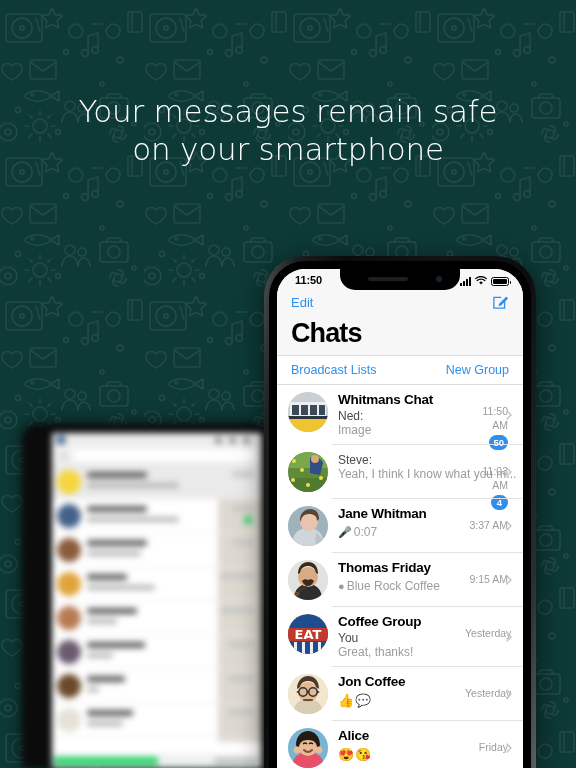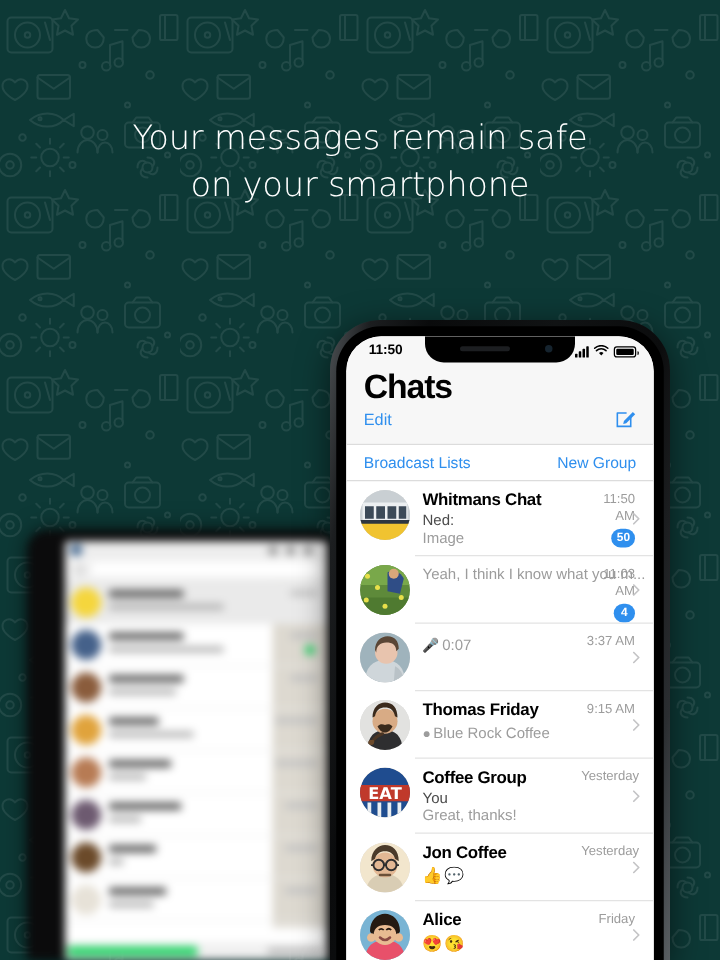--- a/index.html
+++ b/index.html
@@ -36,21 +36,21 @@
   }
 
   
   #headline {
     position: absolute;
     top: 92px;
     left: 0;
     width: 576px;
     text-align: center;
     color: #ffffff;
-    font-size: 27px;
+    font-size: 31px;
     line-height: 38px;
     font-weight: 300;
     letter-spacing: -0.2px;
     z-index: 20;
     font-family: "DejaVu Sans", sans-serif;
   }
   #headline .hl-line { display: block; }
 
   
   #tablet {
@@ -367,21 +367,21 @@
     margin-right: 2px;
     font-size: 11px;
   }
   .chat-preview .pin {
     color: #9c9c9c;
     margin-right: 2px;
     font-size: 11px;
   }
   .chat-meta {
     position: absolute;
-    right: 0; top: 0;
+    right: 0; top: 12px;
     text-align: right;
     width: 58px;
   }
   .chat-time {
     font-size: 10.5px;
     color: #9c9c9c;
     line-height: 14px;
     padding-right: 15px;
   }
   .chat-badge {
@@ -577,30 +577,30 @@
           <svg width="12" height="10" viewBox="0 0 16 12">
             <path d="M8 10.6 L5.6 7.9 A3.6 3.6 0 0 1 10.4 7.9 Z" fill="#000"></path>
             <path d="M2.9 5.4 A7.4 7.4 0 0 1 13.1 5.4" stroke="#000" stroke-width="1.7" fill="none" stroke-linecap="round"></path>
             <path d="M0.9 2.8 A10.6 10.6 0 0 1 15.1 2.8" stroke="#000" stroke-width="1.7" fill="none" stroke-linecap="round"></path>
           </svg>
           <span class="batt"></span>
         </div>
       </div>
 
       <div id="nav-header">
-        <div id="page-title">Chats</div>
         <div id="nav-row">
           <div id="edit-button">Edit</div>
           <div id="compose-button">
             <svg width="17" height="17" viewBox="0 0 20 20">
               <path d="M2.2 5.2 h8.2 M2.2 5.2 v12.6 h12.6 v-8.4" stroke="#2f8fee" stroke-width="1.5" fill="none" stroke-linecap="round"></path>
               <path d="M8.4 12.6 l8.4 -8.4 2.2 2.2 -8.4 8.4 -2.9 0.7 z" fill="#2f8fee"></path>
             </svg>
           </div>
         </div>
+        <div id="page-title">Chats</div>
       </div>
 
       <div id="actions-row">
         <div id="broadcast-lists">Broadcast Lists</div>
         <div id="new-group">New Group</div>
       </div>
 
       <div id="chat-list">
 
         <div class="chat-row">
@@ -641,20 +641,21 @@
               <circle cx="6" cy="9" r="2" fill="#e8e04a"></circle>
               <circle cx="14" cy="18" r="2" fill="#e8e04a"></circle>
               <circle cx="5" cy="28" r="2" fill="#e8e04a"></circle>
               <circle cx="20" cy="33" r="2" fill="#e8e04a"></circle>
               <circle cx="33" cy="26" r="2" fill="#e8e04a"></circle>
               <path d="M22 6 c5 -3 11 0 13 5 l-3 12 -10 -2 z" fill="#2f4d86"></path>
               <circle cx="27" cy="7" r="4" fill="#d8a77a"></circle>
             </svg>
           </div>
           <div class="chat-body">
+            <div class="chat-sender">Steve:</div>
             <div class="chat-preview">Yeah, I think I know what you m...</div>
             <div class="chat-meta">
               <div class="chat-time">11:03 AM</div>
               <div class="chat-badge">4</div>
             </div>
           </div>
           <span class="chevron">
             <svg width="6" height="10" viewBox="0 0 6 10">
                 <path d="M1 1 L5 5 L1 9" stroke="#c4c4c6" stroke-width="1.4" fill="none" stroke-linecap="round" stroke-linejoin="round"></path>
               </svg>
@@ -665,20 +666,21 @@
           <div class="avatar">
             <svg class="av-svg" viewBox="0 0 40 40">
               <rect width="40" height="40" fill="#9fb3bc"></rect>
               <path d="M4 40 c0 -12 6 -18 16 -18 10 0 16 6 16 18 z" fill="#cfd6da"></path>
               <circle cx="21" cy="16" r="9" fill="#e8c4ae"></circle>
               <path d="M12 14 c0 -7 5 -11 10 -11 6 0 9 4 9 10 l-2 2 c0 -5 -3 -7 -8 -7 -5 0 -8 3 -8 8 z" fill="#5a4636"></path>
               <path d="M28 27 c4 2 7 6 7 13 h-8 z" fill="#b9c2c7"></path>
             </svg>
           </div>
           <div class="chat-body">
+            <div class="chat-name">Jane Whitman</div>
             <div class="chat-preview" style="margin-top:3px;">
               <span class="mic">🎤</span><span>0:07</span>
             </div>
             <div class="chat-meta">
               <div class="chat-time">3:37 AM</div>
             </div>
           </div>
           <span class="chevron">
             <svg width="6" height="10" viewBox="0 0 6 10">
                 <path d="M1 1 L5 5 L1 9" stroke="#c4c4c6" stroke-width="1.4" fill="none" stroke-linecap="round" stroke-linejoin="round"></path>

